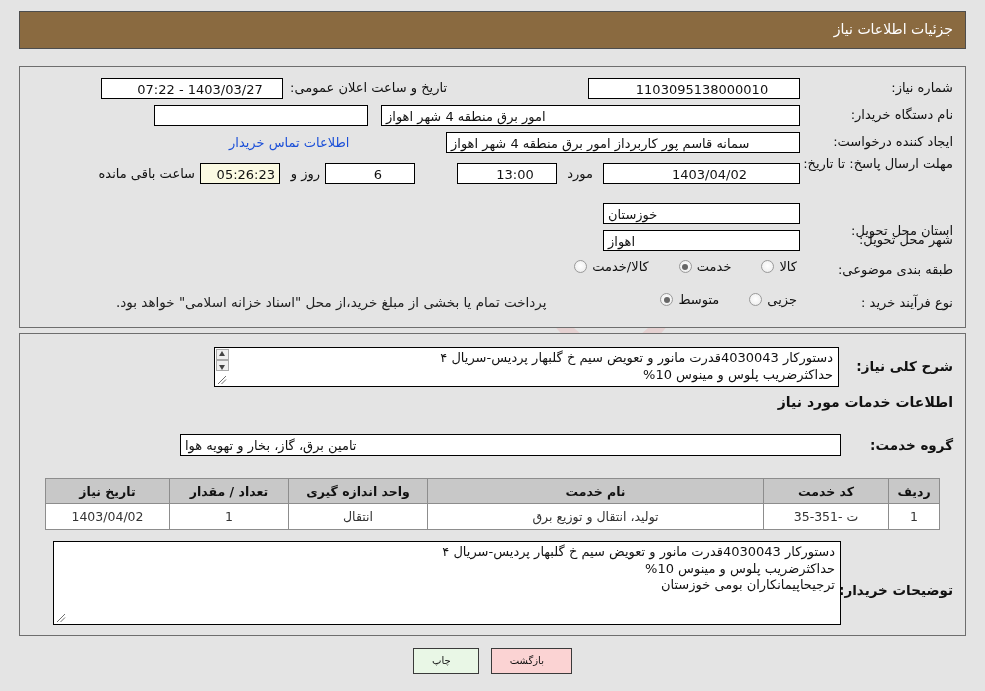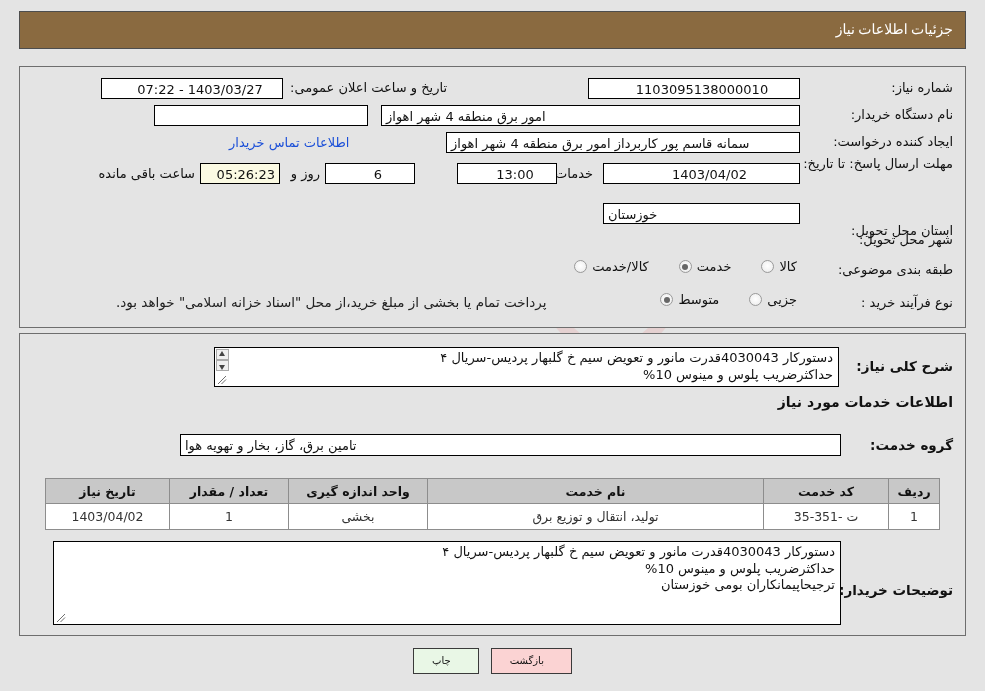--- a/index.html
+++ b/index.html
@@ -52,21 +52,20 @@
     background: #8a6a40;
     border: 1px solid #4d4d4d;
     box-sizing: border-box;
     z-index: 2;
   }
   .top-bar .title {
     position: absolute;
     right: 12px; top: 9px;
     color: #ffffff;
     font-size: 14px;
-    font-family: Liberation Serif, serif;
   }
 
   
   .panel {
     position: absolute;
     background: #e4e4e4;
     border: 1px solid #6e6e6e;
     box-sizing: border-box;
     z-index: 2;
   }
@@ -267,31 +266,32 @@
     <div class="fld right" style="top:38px; right:165px; width:419px;">امور برق منطقه 4 شهر اهواز</div>
 
     <div class="fld" style="top:38px; left:134px; width:214px;"></div>
 
     <div class="lbl" style="top:67px; right:12px; width:148px;">ایجاد کننده درخواست:</div>
     <div class="fld right" style="top:65px; right:165px; width:354px;">سمانه قاسم پور کاربرداز امور برق منطقه 4 شهر اهواز</div>
     <div class="linktext" style="top:68px; left:209px;">اطلاعات تماس خریدار</div>
 
     <div class="lbl" style="top:88px; right:12px; width:150px; line-height:17px; white-space:normal;">مهلت ارسال پاسخ: تا تاریخ:</div>
     <div class="fld center" style="top:96px; right:165px; width:197px;">1403/04/02</div>
-    <div class="plaintext" style="top:99px; right:372px;">خدمات</div>
+    <div class="plaintext" style="top:99px; right:372px;">مورد</div>
     <div class="fld center" style="top:96px; right:408px; width:100px;">13:00</div>
     <div class="fld center" style="top:96px; right:550px; width:90px;">6</div>
     <div class="plaintext" style="top:99px; right:645px;">روز و</div>
     <div class="fld center cream" style="top:96px; right:685px; width:80px;">05:26:23</div>
     <div class="plaintext" style="top:99px; right:770px;">ساعت باقی مانده</div>
 
     <div class="lbl" style="top:156px; right:12px; width:148px;">استان محل تحویل:</div>
     <div class="fld right" style="top:136px; right:165px; width:197px;">خوزستان</div>
 
     <div class="lbl" style="top:165px; right:12px; width:148px;">شهر محل تحویل:</div>
+    <div class="fld right" style="top:163px; right:165px; width:197px;">اهواز</div>
 
     <div class="lbl" style="top:195px; right:12px; width:148px;">طبقه بندی موضوعی:</div>
     <div class="radio-group" style="top:192px; right:168px;">
       <div class="radio-item">
         <span class="radio-dot"></span>
         <span class="radio-label">کالا</span>
       </div>
       <div class="radio-item">
         <span class="radio-dot sel"></span>
         <span class="radio-label">خدمت</span>
@@ -363,21 +363,21 @@
         <th style="width:130px;">واحد اندازه گیری</th>
         <th style="width:110px;">تعداد / مقدار</th>
         <th style="width:115px;">تاریخ نیاز</th>
       </tr>
     </thead>
     <tbody>
       <tr>
         <td>1</td>
         <td class="td-code">ت -351-35</td>
         <td class="td-name">تولید، انتقال و توزیع برق</td>
-        <td>بخشی</td>
+        <td>انتقال</td>
         <td>1</td>
         <td>1403/04/02</td>
       </tr>
     </tbody>
   </table>
 
   <div class="btnbar">
     <div class="btn btn-back">بازگشت</div>
     <div class="btn btn-print">چاپ</div>
   </div>

